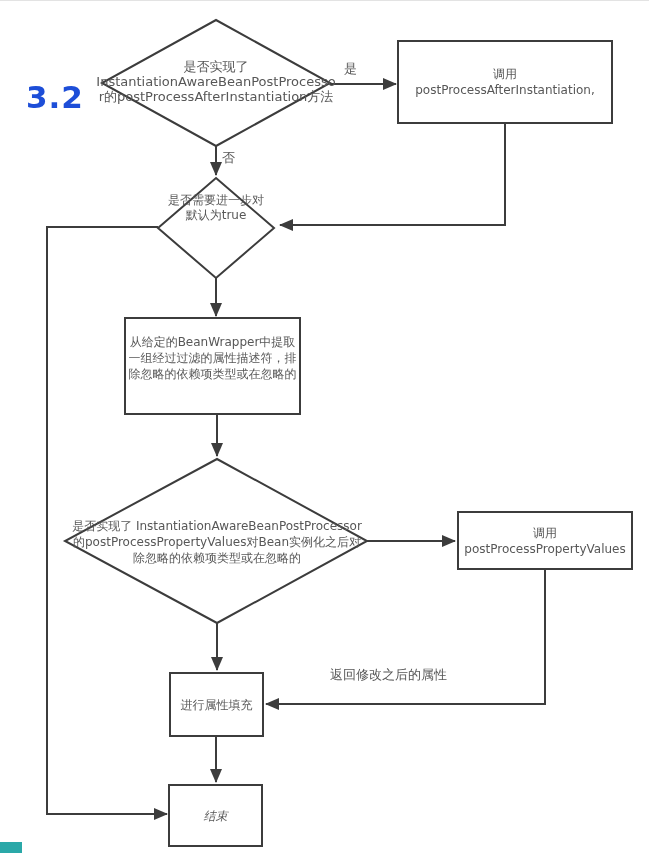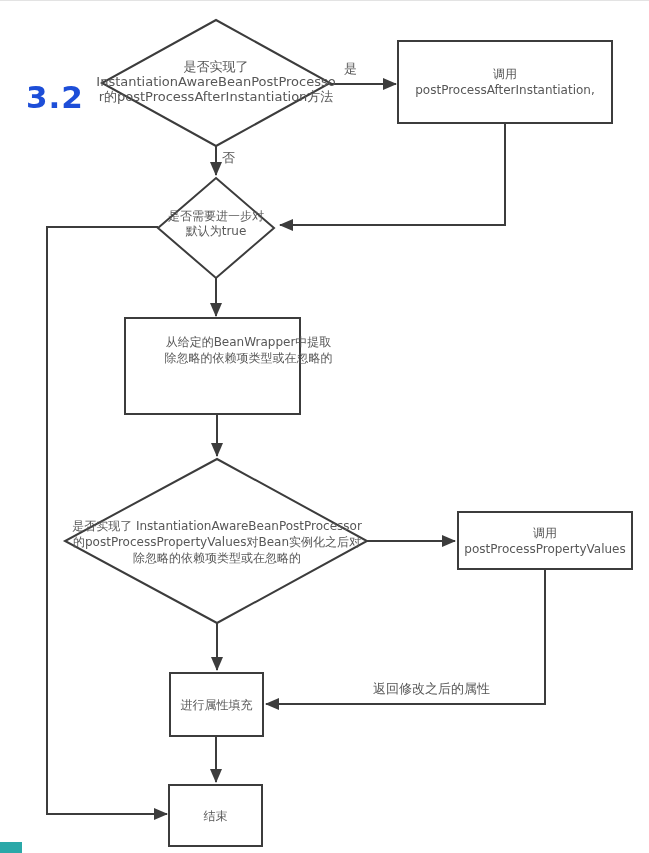--- a/index.html
+++ b/index.html
@@ -68,47 +68,48 @@
     <span>是否实现了</span>
     <span>InstantiationAwareBeanPostProcesso</span>
     <span>r的postProcessAfterInstantiation方法</span>
   </div>
 
   <div class="node-text" style="left:398px;top:65px;width:214px;">
     <span>调用</span>
     <span>postProcessAfterInstantiation,</span>
   </div>
 
-  <div class="node-text" style="left:116px;top:208px;width:200px;line-height:15px;">
+  <div class="node-text" style="left:116px;top:192px;width:200px;line-height:15px;">
     <span>是否需要进一步对</span>
     <span>默认为true</span>
   </div>
 
-  <div class="node-text" style="left:125px;top:333px;width:175px;white-space:normal;margin-left:36px;">
+  <div class="node-text" style="left:125px;top:333px;width:175px;white-space:normal;">
     <span>从给定的BeanWrapper中提取</span>
+    <span>一组经过过滤的属性描述符，排</span>
     <span>除忽略的依赖项类型或在忽略的</span>
   </div>
 
   <div class="node-text" style="left:57px;top:517px;width:320px;">
     <span>是否实现了 InstantiationAwareBeanPostProcessor</span>
     <span>的postProcessPropertyValues对Bean实例化之后对</span>
     <span>除忽略的依赖项类型或在忽略的</span>
   </div>
 
   <div class="node-text" style="left:458px;top:524px;width:174px;">
     <span>调用</span>
     <span>postProcessPropertyValues</span>
   </div>
 
   <div class="node-text" style="left:170px;top:696px;width:93px;">进行属性填充</div>
 
-  <div class="node-text" style="left:169px;top:807px;width:93px;">结束</div>
+  <div class="node-text" style="left:169px;top:807px;width:93px;font-style:italic;">结束</div>
 
   <div class="edge-label" style="left:344px;top:60px;">是</div>
 
   <div class="edge-label" style="left:222px;top:149px;">否</div>
 
 
-  <div class="edge-label" style="left:330px;top:680px;margin-left:43px;">返回修改之后的属性</div>
+  <div class="edge-label" style="left:330px;top:666px;">返回修改之后的属性</div>
 
   <div class="teal-mark"></div>
 
 </div>
 
 </body></html>

